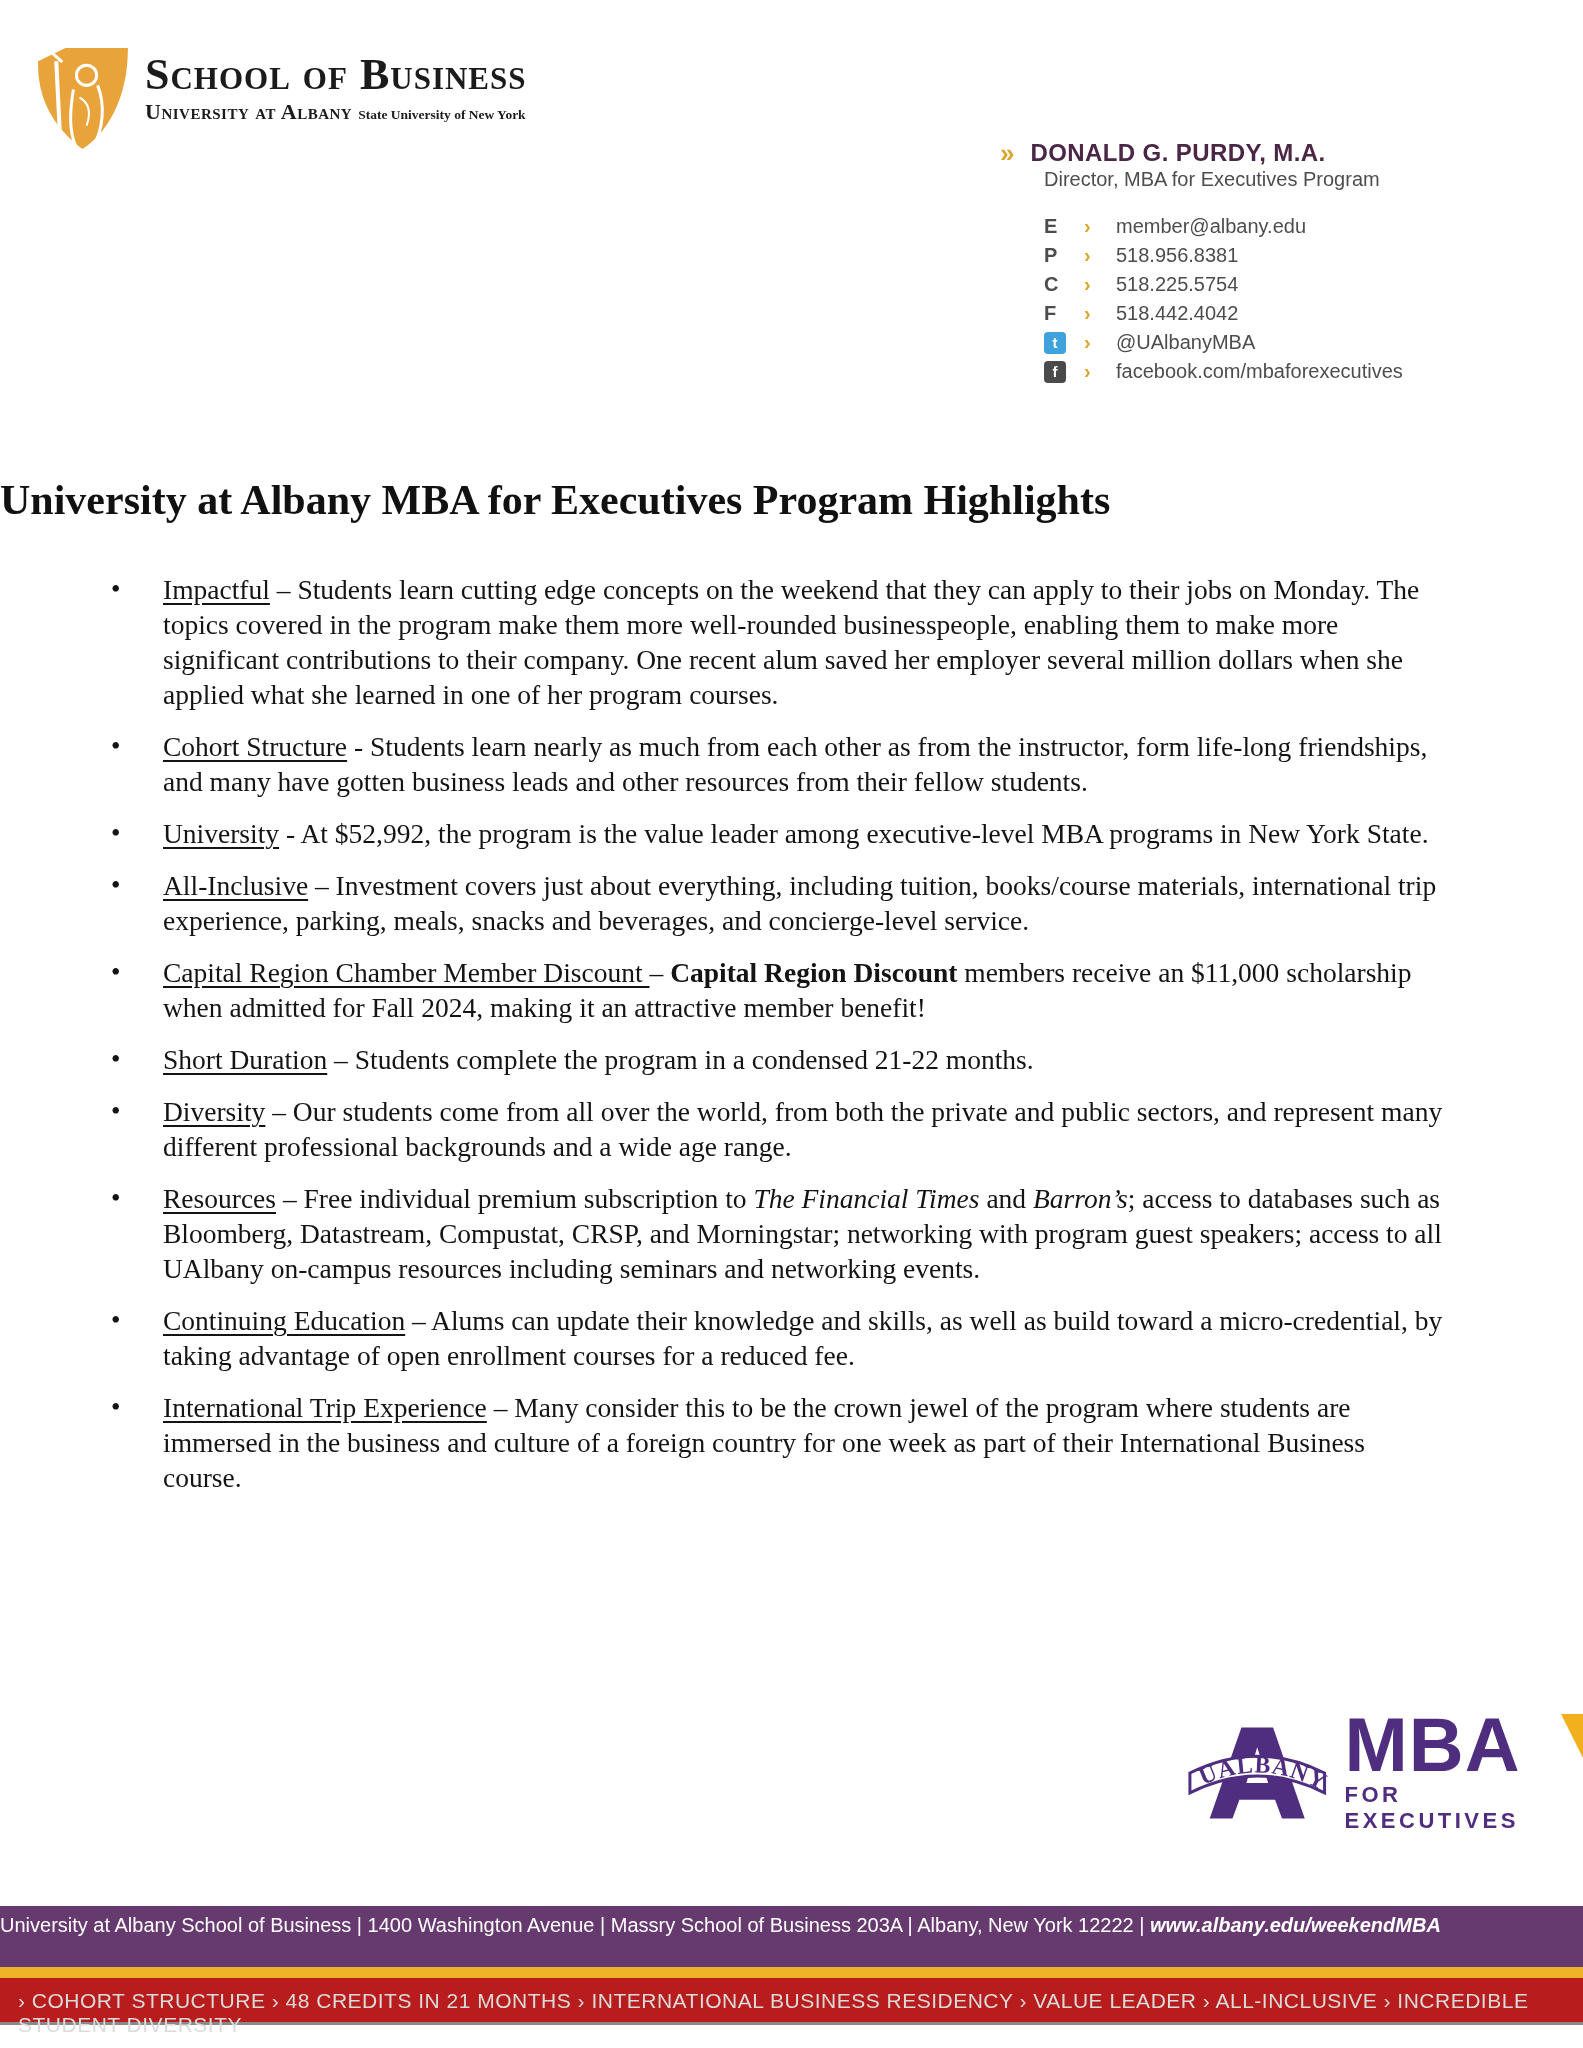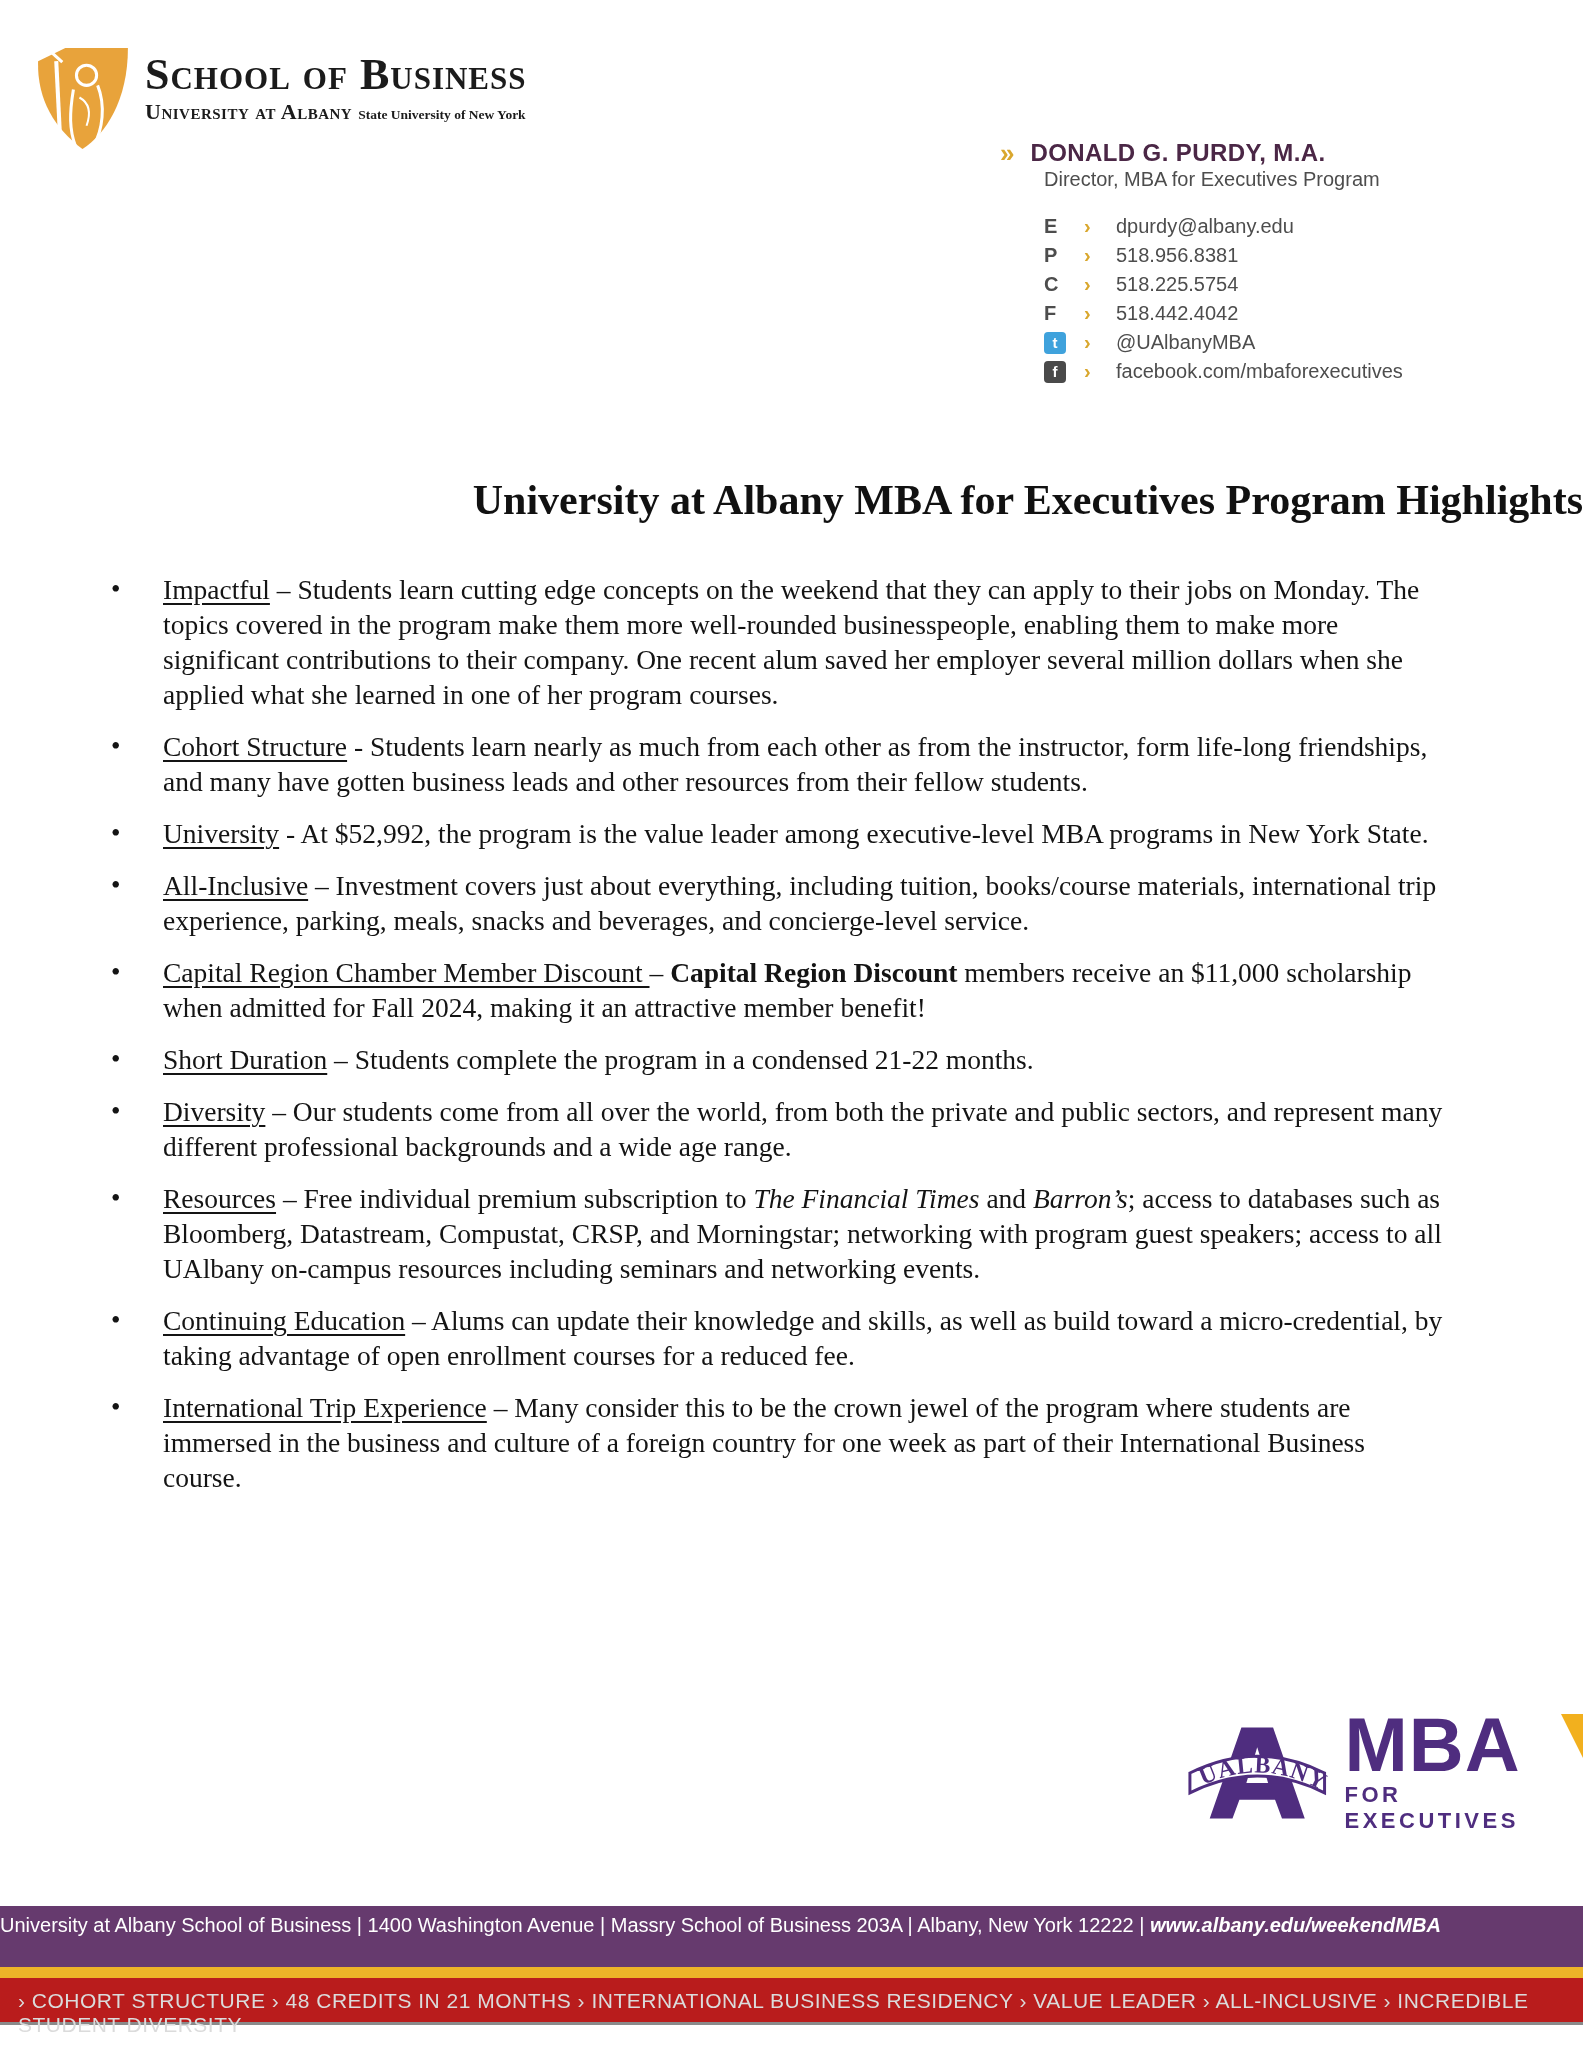--- a/index.html
+++ b/index.html
@@ -26,21 +26,21 @@
   .contact-row{display:grid;grid-template-columns:40px 32px auto;align-items:center;height:29px;}
   .c-label{font-size:20px;font-weight:700;color:#4d4d4d;}
   .c-chev{color:#D9A72E;font-weight:700;font-size:20px;}
   .c-value{font-size:20px;color:#4d4d4d;}
   .c-icon{width:22px;height:22px;border-radius:4px;display:flex;align-items:center;justify-content:center;
           color:#fff;font-weight:700;font-size:15px;line-height:15px;font-family:"Liberation Sans",sans-serif;}
   .c-icon.twitter{background:#3FA2DC;}
   .c-icon.facebook{background:#4A4A4A;}
 
   
-  .doc-title{position:absolute;left:0;top:448px;width:100%;text-align:right;
+  .doc-title{position:absolute;left:0;top:448px;width:100%;text-align:left;
              font-size:42px;font-weight:700;color:#111;}
 
   
   .highlights{position:absolute;left:163px;top:572px;width:1285px;list-style:none;margin:0;padding:0;}
   .highlights li{position:relative;margin:0 0 17px 0;font-size:27.5px;line-height:35px;color:#141414;}
   .highlights li::before{content:"•";position:absolute;left:-52px;top:0;font-size:27px;color:#141414;}
   .seg-lead{text-decoration:underline;text-decoration-thickness:2px;text-underline-offset:4px;}
   .seg-bold{font-weight:700;}
   .seg-italic{font-style:italic;}
 
@@ -92,21 +92,21 @@
   <div class="contact">
     <div class="contact-head">
       <span class="gold-chevrons">»</span>
       <span class="contact-name">DONALD G. PURDY, M.A.</span>
     </div>
     <div class="contact-title">Director, MBA for Executives Program</div>
     <div class="contact-rows">
         <div class="contact-row">
           <span class="c-label">E</span>
           <span class="c-chev">›</span>
-          <span class="c-value">dpurdy@albany.edu</span>
+          <span class="c-value">member@albany.edu</span>
         </div>
         <div class="contact-row">
           <span class="c-label">P</span>
           <span class="c-chev">›</span>
           <span class="c-value">518.956.8381</span>
         </div>
         <div class="contact-row">
           <span class="c-label">C</span>
           <span class="c-chev">›</span>
           <span class="c-value">518.225.5754</span>

